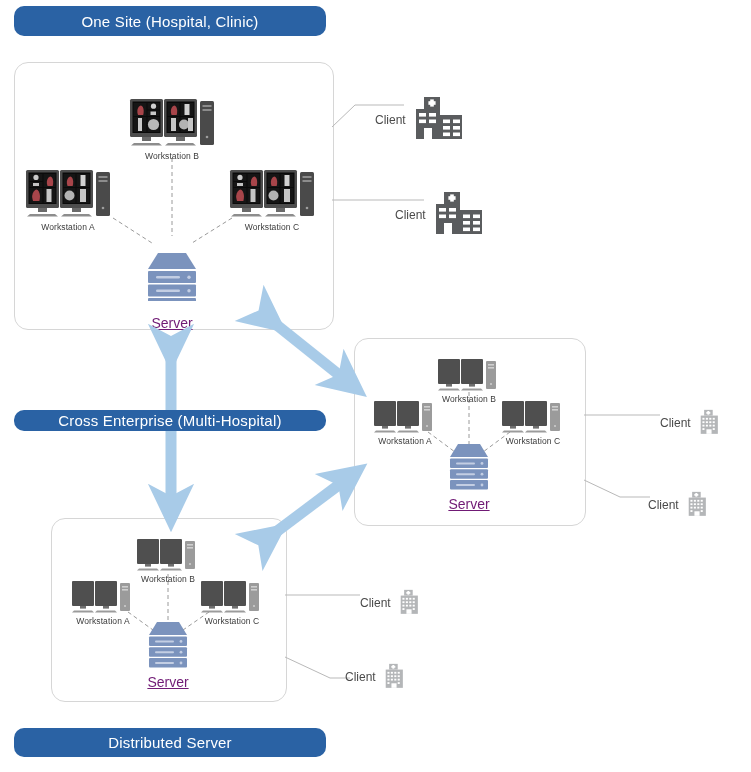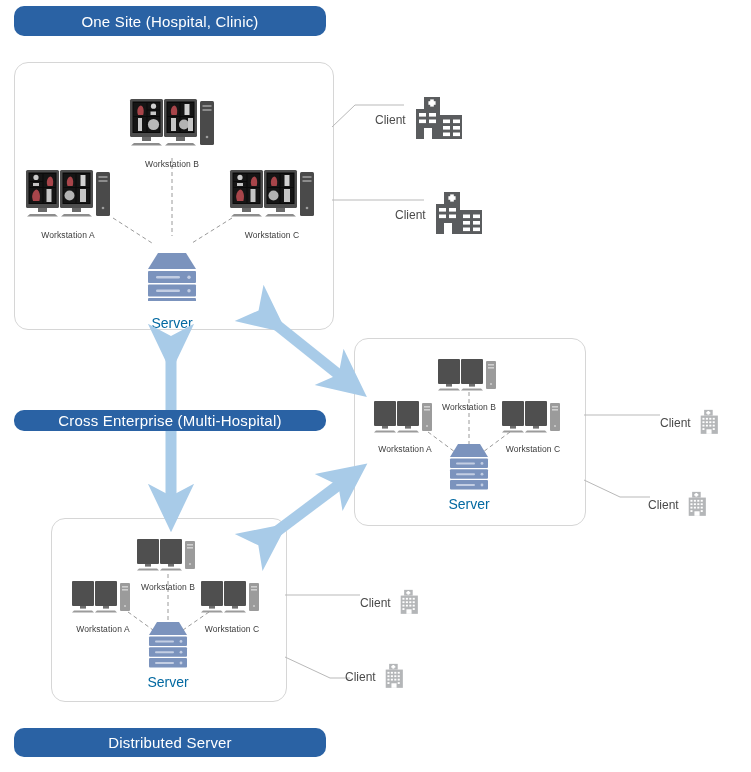--- a/index.html
+++ b/index.html
@@ -52,31 +52,32 @@
 
   
   .node{
     position:absolute;
     z-index:20;
     text-align:center;
   }
   .node-caption{
     font-size:8.5px;
     color:#3b3b3b;
-    margin-top:10px;
+    margin-top:2px;
     white-space:nowrap;
     letter-spacing:.1px;
   }
 
   
   .server-caption{
     font-size:14px;
-    color:#0369a1;
+    color:#701a75;
     margin-top:3px;
     white-space:nowrap;
+    text-decoration:underline;
   }
 
   
   .client{
     position:absolute;
     z-index:20;
     display:flex;
     align-items:center;
     gap:4px;
   }

